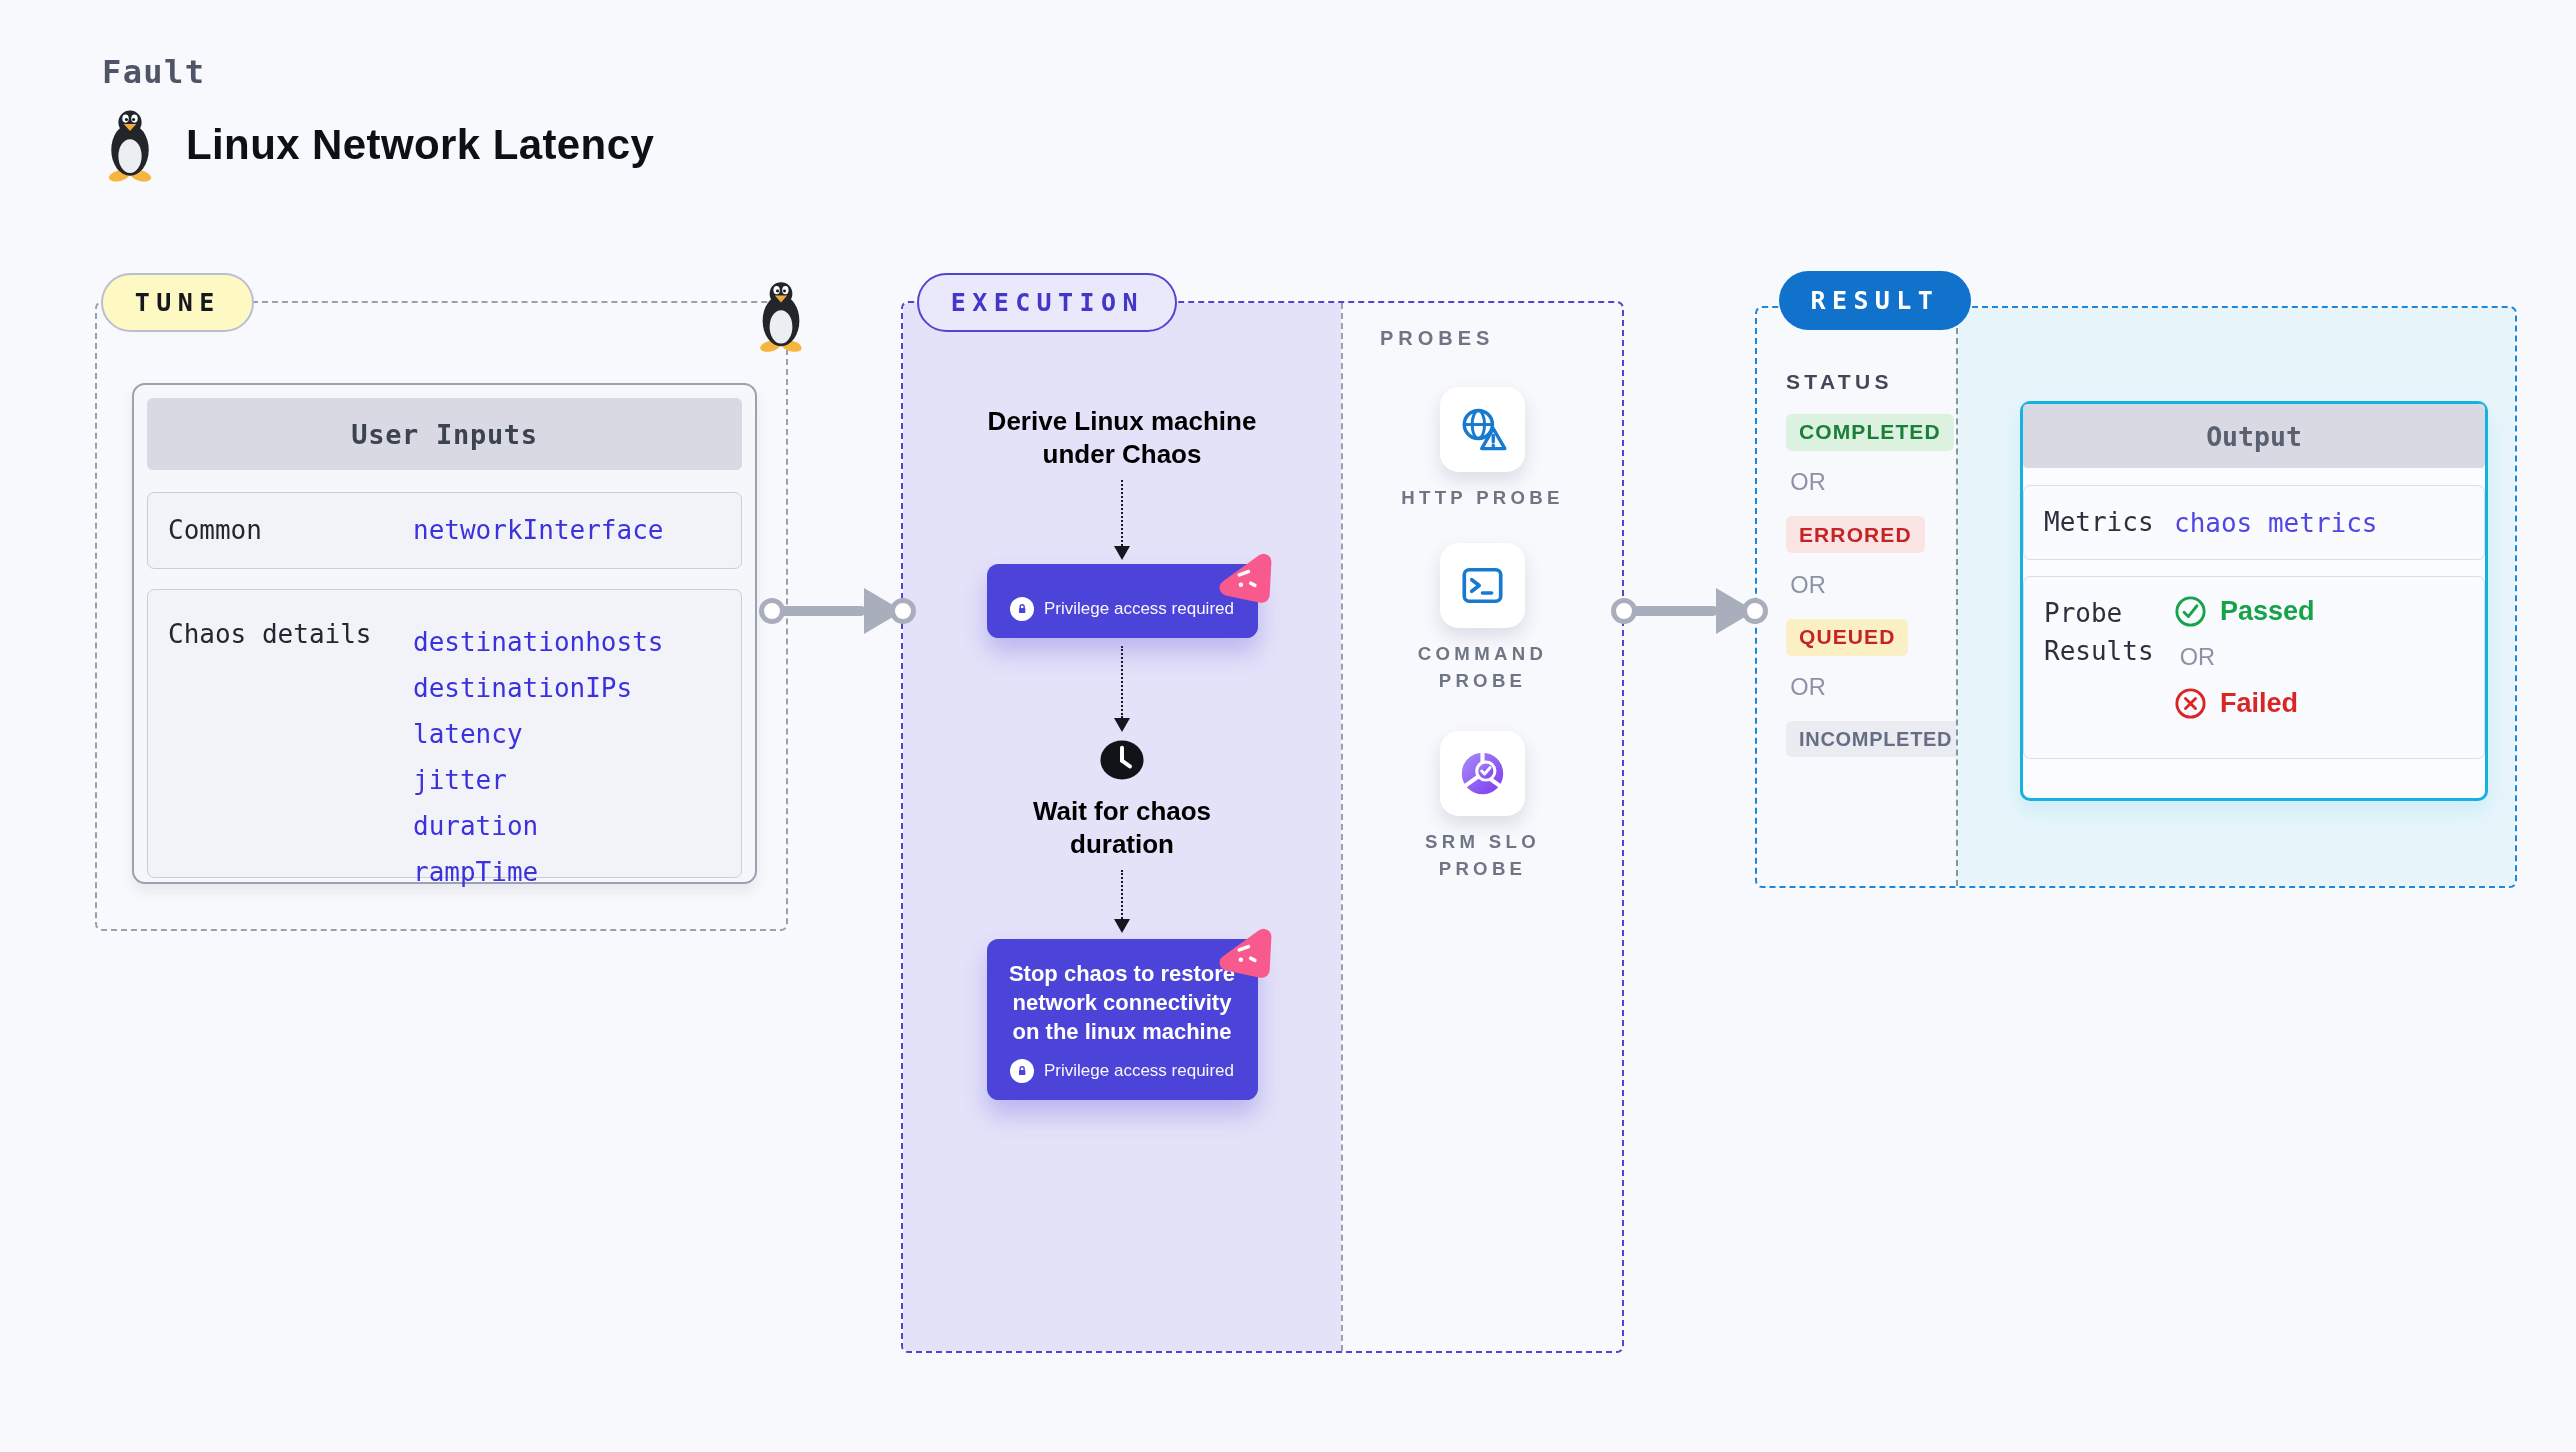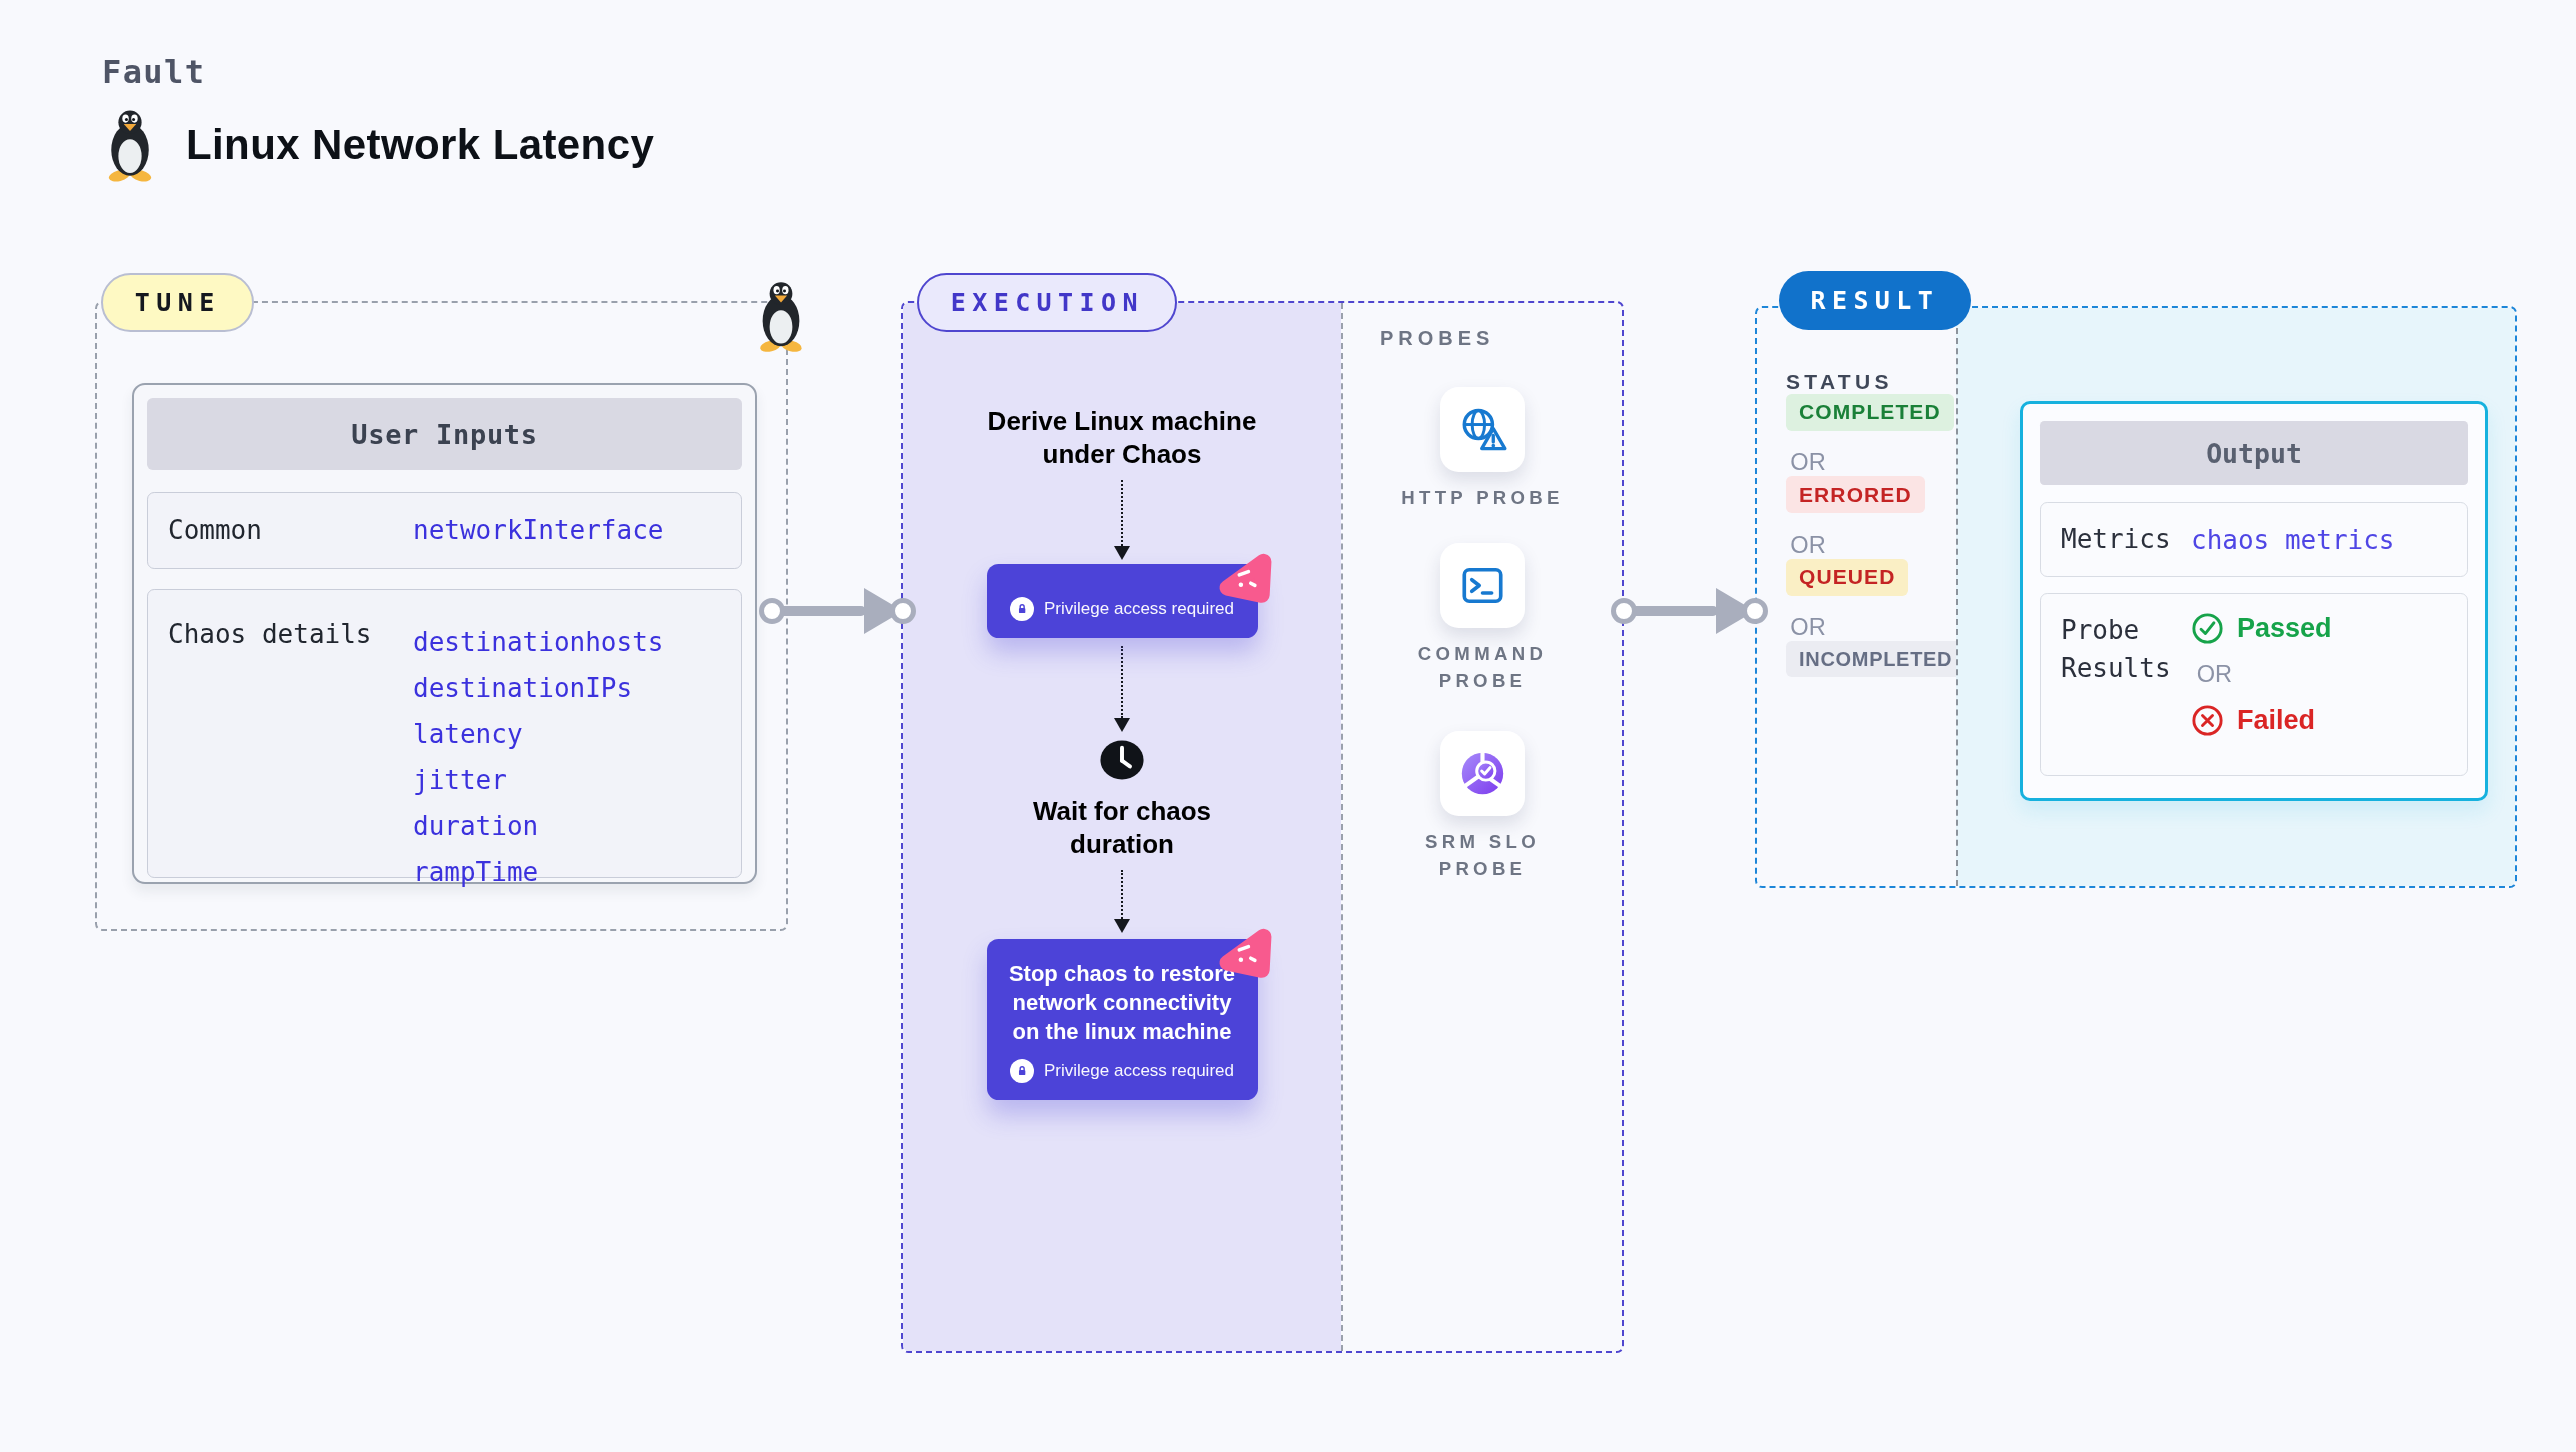--- a/index.html
+++ b/index.html
@@ -88,31 +88,31 @@
   .probe-tile{width:85px;height:85px;background:#fff;border-radius:18.6px;display:flex;align-items:center;
               justify-content:center;box-shadow:0 8.6px 18.6px rgba(30,40,80,.13);}
   .probe-label{margin-top:13px;width:179px;text-align:center;font-size:18.6px;font-weight:700;
                color:#6e7584;letter-spacing:4.3px;line-height:1.45;}
 
   
   .result-box{position:absolute;left:1755px;top:306px;width:762px;height:582px;box-sizing:border-box;
               border:2.1px dashed #1d86d8;border-radius:7.2px;}
   .status-col{position:absolute;left:29px;top:62px;width:170px;}
   .status-heading{font-size:21px;font-weight:700;color:#3f4758;letter-spacing:4.3px;}
-  .status-badge{display:inline-block;padding:6.4px 13px;border-radius:5.7px;
+  .status-badge{display:inline-block;margin-top:20px;padding:6.4px 13px;border-radius:5.7px;
                 font-size:21px;font-weight:700;letter-spacing:1.1px;white-space:nowrap;}
   .badge-completed{background:#ddf1e0;color:#1a8038;}
   .badge-errored{background:#fbe4e4;color:#c42424;}
   .badge-queued{background:#faefc5;color:#c42424;}
   .badge-incompleted{background:#ebecf2;color:#666e84;font-size:20px;letter-spacing:0.7px;}
   .status-or{margin:18.6px 0 0 4.3px;font-size:23.6px;font-weight:500;color:#8b92a6;}
   .result-panel{position:absolute;left:199px;top:0;right:0;bottom:0;background:#e7f5fb;
                 border-left:2.1px dashed #8d939c;border-radius:0 5.7px 5.7px 0;}
   .output-card{position:absolute;left:62px;top:93px;width:468px;height:400px;box-sizing:border-box;
-               background:#fbfcff;border:3.6px solid #16b1de;border-radius:10px;padding:17px;
+               background:#fbfcff;border:3.6px solid #16b1de;border-radius:10px;
                box-shadow:0 10px 20px rgba(22,177,222,.12);}
   .output-header{height:64px;background:#d9d9e3;border-radius:4.3px;display:flex;align-items:center;justify-content:center;
                  font-family:"DejaVu Sans Mono",monospace;font-size:26.5px;font-weight:600;color:#596070;}
   .out-row{margin-top:17px;border:1.4px solid #d8dce4;border-radius:7.2px;background:#fafbfe;display:flex;
            box-sizing:border-box;padding:0 20px;}
   .row-metrics{height:75px;align-items:center;}
   .row-probe{margin-top:15.8px;height:183px;align-items:flex-start;padding-top:18.6px;}
   .out-label{font-family:"DejaVu Sans Mono",monospace;font-size:26px;color:#2b303c;flex:0 0 130px;line-height:1.45;}
   .out-value{font-family:"DejaVu Sans Mono",monospace;font-size:26px;color:#4f46e5;}
   .verdicts{display:flex;flex-direction:column;}

